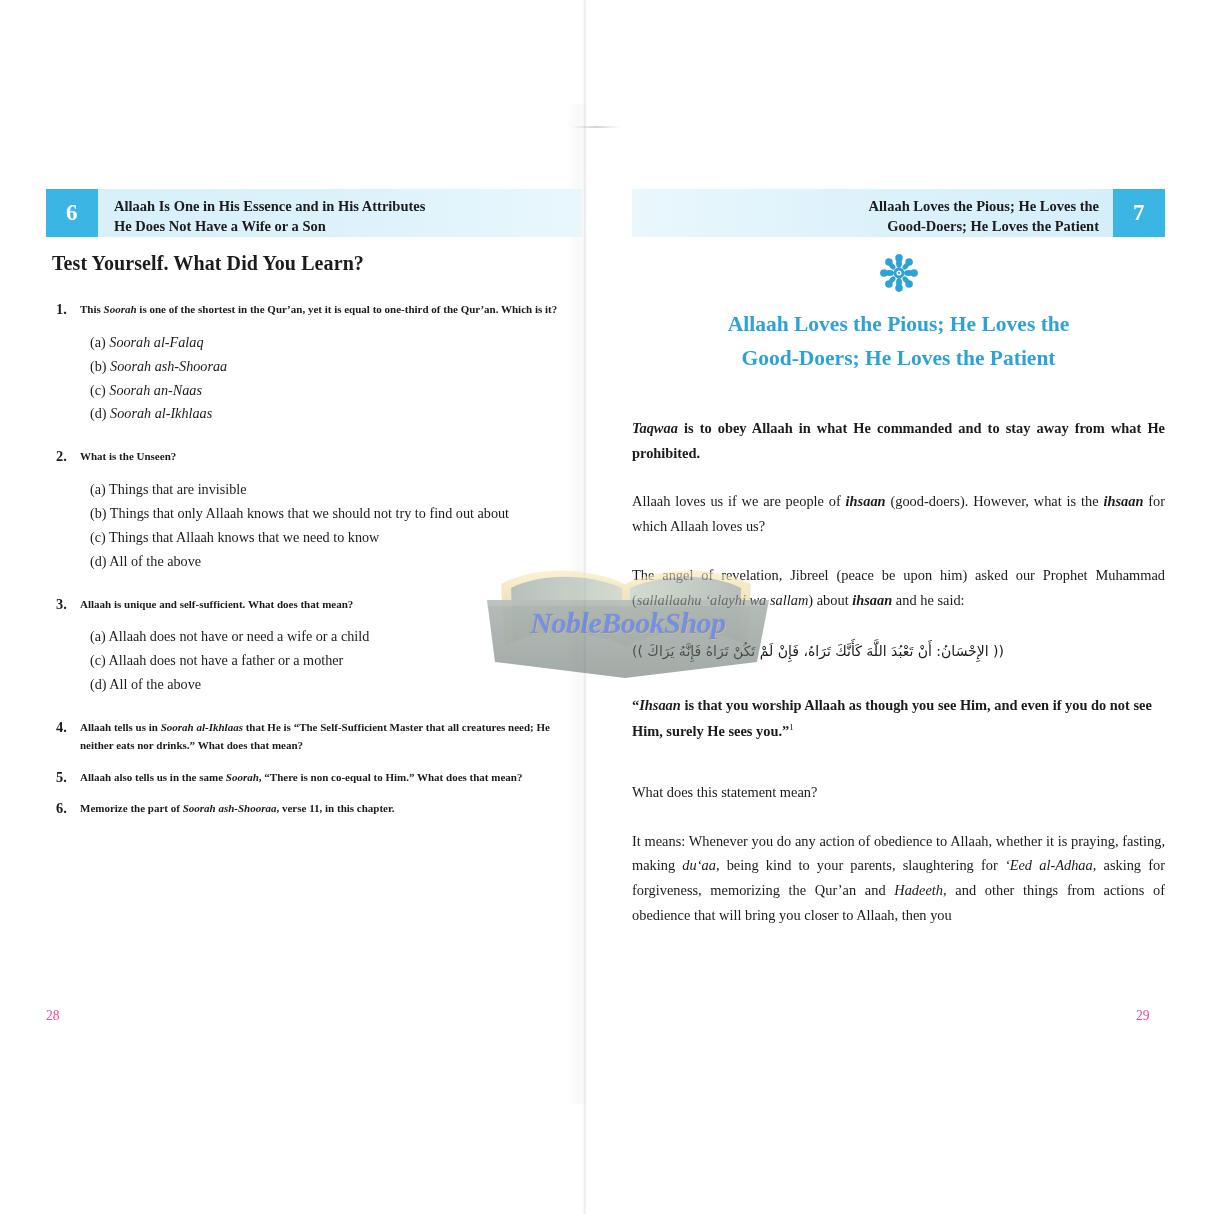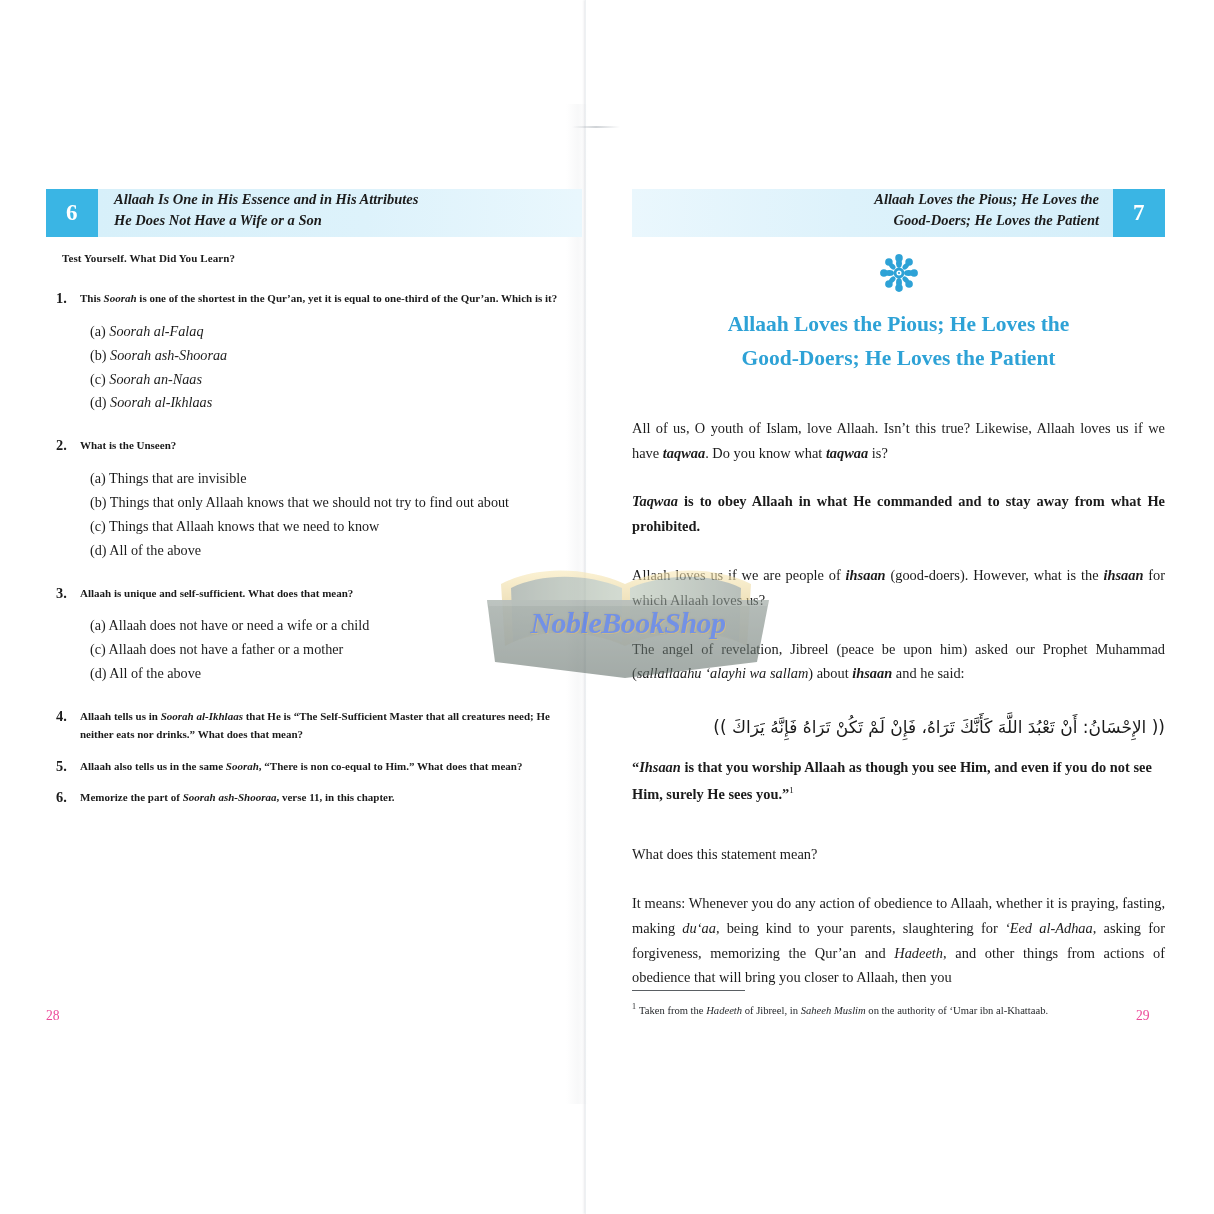--- a/index.html
+++ b/index.html
@@ -55,22 +55,21 @@
     display: flex;
     align-items: stretch;
   }
   #header-left  { left: 46px;  width: 536px; top: 189px; }
   #header-right { left: 632px; width: 533px; top: 189px; }
 
   .band-fill {
     flex: 1 1 auto;
     background: linear-gradient(to right, #d7f0fa 0%, #ddf2fb 55%, #e9f7fd 100%);
     display: flex;
-    align-items: flex-start;
-    font-style: italic;
+    align-items: flex-end;
   }
   #header-right .band-fill {
     background: linear-gradient(to right, #eaf7fd 0%, #ddf2fb 45%, #d5effa 100%);
     justify-content: flex-end;
   }
 
   .chapter-box {
     width: 52px;
     background: #3ab5e4;
     color: #ffffff;
@@ -93,23 +92,23 @@
   #header-right .header-title { padding-right: 14px; text-align: right; }
 
   
   #left-body {
     position: absolute;
     left: 46px;
     top: 252px;
     width: 536px;
   }
   .prompt {
-    font-size: 11px;
-    font-weight: 700;
-    margin: 0 0 26px 16px;
+    font-size: 20px;
+    font-weight: 700;
+    margin: 0 0 26px 6px;
     letter-spacing: .1px;
   }
 
   .q-item {
     display: flex;
     align-items: flex-start;
     margin: 0 0 6px 0;
   }
   .q-num {
     width: 34px;
@@ -166,25 +165,25 @@
     line-height: 1.72;
     margin: 0 0 24px 0;
     text-align: justify;
   }
   .para.bold { font-weight: 700; }
   .para em { font-style: italic; }
   .para .bi { font-style: italic; font-weight: 700; }
 
   .arabic {
     direction: rtl;
-    text-align: right;
-    font-size: 17px;
+    text-align: left;
+    font-size: 14px;
     line-height: 2.0;
     font-family: "DejaVu Sans", "Liberation Sans", sans-serif;
-    margin: 8px 0 10px 0;
+    margin: 8px 0 27px 0;
   }
   .hadith-trans {
     font-size: 14.4px;
     font-weight: 700;
     line-height: 1.85;
     margin: 0 0 35px 0;
   }
   .hadith-trans em { font-style: italic; }
   sup.fnref { font-size: 9px; vertical-align: super; font-weight: 400; }
 
@@ -385,41 +384,36 @@
           <circle cx="50" cy="50" r="2.6"></circle>
         </g>
       </svg>
     </div>
 
     <h1 id="chapter-heading">
       <span>Allaah Loves the Pious; He Loves the</span><br>
       <span>Good-Doers; He Loves the Patient</span>
     </h1>
 
-    <p class="para">All of us, O youth of Islam, love Allaah. Isn’t this true? Likewise, Allaah loves us if we have <span class="bi">taqwaa</span>. Do you know what <span class="bi">taqwaa</span> is?</p>
 
     <p class="para bold"><em>Taqwaa</em> is to obey Allaah in what He commanded and to stay away from what He prohibited.</p>
 
     <p class="para">Allaah loves us if we are people of <span class="bi">ihsaan</span> (good-doers). However, what is the <span class="bi">ihsaan</span> for which Allaah loves us?</p>
 
     <p class="para">The angel of revelation, Jibreel (peace be upon him) asked our Prophet Muhammad (<em>sallallaahu ‘alayhi wa sallam</em>) about <span class="bi">ihsaan</span> and he said:</p>
 
     <p class="arabic">(( الإِحْسَانُ: أَنْ تَعْبُدَ اللَّهَ كَأَنَّكَ تَرَاهُ، فَإِنْ لَمْ تَكُنْ تَرَاهُ فَإِنَّهُ يَرَاكَ ))</p>
 
     <p class="hadith-trans">“<em>Ihsaan</em> is that you worship Allaah as though you see Him, and even if you do not see Him, surely He sees you.”<sup class="fnref">1</sup></p>
 
     <p class="para">What does this statement mean?</p>
 
     <p class="para">It means: Whenever you do any action of obedience to Allaah, whether it is praying, fasting, making <em>du‘aa</em>, being kind to your parents, slaughtering for <em>‘Eed al-Adhaa</em>, asking for forgiveness, memorizing the Qur’an and <em>Hadeeth</em>, and other things from actions of obedience that will bring you closer to Allaah, then you</p>
   </div>
 
-  <div id="footnote-zone">
-    <div id="footnote-rule"></div>
-    <div id="footnote-text"><sup>1</sup>Taken from the <em>Hadeeth</em> of Jibreel, in <em>Saheeh Muslim</em> on the authority of ‘Umar ibn al-Khattaab.</div>
-  </div>
 
   <div class="folio" id="folio-left">28</div>
   <div class="folio" id="folio-right">29</div>
 
   <div id="watermark">
     <svg width="306" height="128" viewBox="0 0 306 128" aria-hidden="true">
       <defs>
         <linearGradient id="gplate" x1="0" y1="0" x2="0" y2="1">
           <stop offset="0%" stop-color="#7e8b84"></stop>
           <stop offset="100%" stop-color="#5f6c66"></stop>

